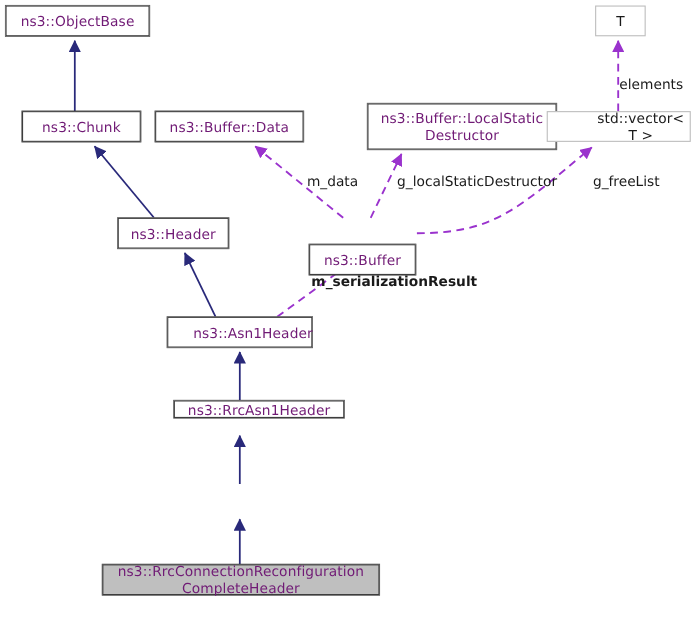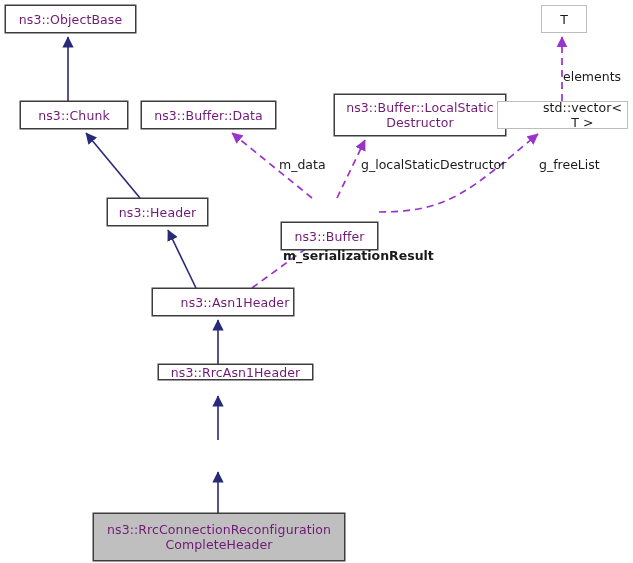--- a/index.html
+++ b/index.html
@@ -107,26 +107,26 @@
 Destructor</div>
 
   <div class="node template" style="left:541px; top:5px;   width:46px;  height:28px;">T</div>
 
   <div class="node template" style="left:497px; top:101px; width:131px; height:28px;padding-left:40px;">std::vector&lt; T &gt;</div>
 
   <div class="node solid" style="left:107px; top:198px; width:101px; height:28px;">ns3::Header</div>
 
   <div class="node solid" style="left:281px; top:198px; width:97px;  height:28px;margin-top:24px;">ns3::Buffer</div>
 
-  <div class="node solid" style="left:152px; top:288px; width:142px; height:28px;padding-left:24px;">ns3::Asn1Header</div>
+  <div class="node solid" style="left:152px; top:288px; width:132px; height:28px;padding-left:24px;">ns3::Asn1Header</div>
 
   <div class="node solid" style="left:158px; top:364px; width:155px; height:16px;">ns3::RrcAsn1Header</div>
 
 
-  <div class="node focus" style="left:93px;  top:513px; width:252px; height:48px;">ns3::RrcConnectionReconfiguration
+  <div class="node focus" style="left:93px;  top:513px; width:252px; height:28px;">ns3::RrcConnectionReconfiguration
 CompleteHeader</div>
 
   <div class="edge-label" style="left:279px; top:158px;">m_data</div>
 
   <div class="edge-label" style="left:361px; top:158px;">g_localStaticDestructor</div>
 
   <div class="edge-label" style="left:539px; top:158px;">g_freeList</div>
 
   <div class="edge-label" style="left:563px; top:54px;margin-top:16px;">elements</div>
 

